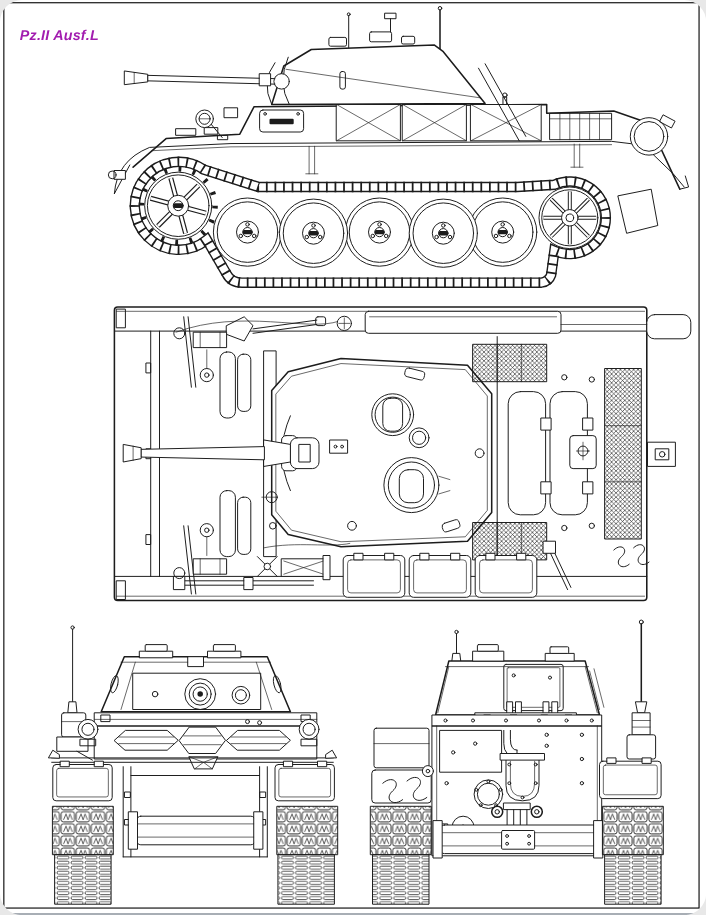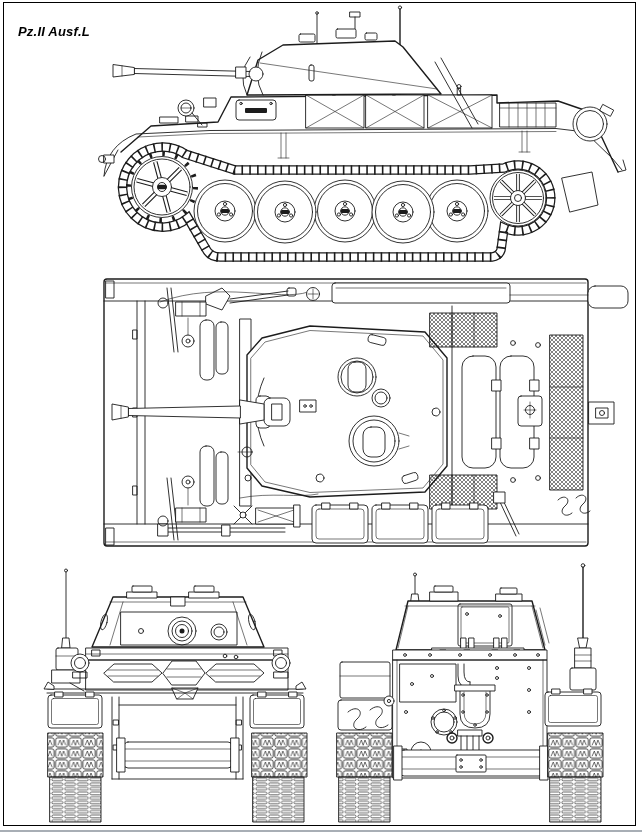--- a/index.html
+++ b/index.html
@@ -1,18 +1,18 @@
 <!DOCTYPE html>
 <html><head>
 <meta charset="utf-8">
 <style>
   html,body{margin:0;padding:0;background:#e8e8e8;}
   .sheet{
     position:relative;width:642px;height:832px;background:#ffffff;
-    font-family:"Liberation Sans",sans-serif;color:#000000;overflow:hidden;
+    font-family:"Liberation Sans",sans-serif;color:#a21caf;overflow:hidden;border-radius:20px;
   }
   .frame{
     position:absolute;left:3px;top:2px;width:633px;height:824px;
     border:1.2px solid #000;box-sizing:border-box;
   }
   .edge-shadow{
     position:absolute;left:0;bottom:0;width:642px;height:2px;background:#a8aeb5;
   }
   .title{
     position:absolute;left:18px;top:24px;

